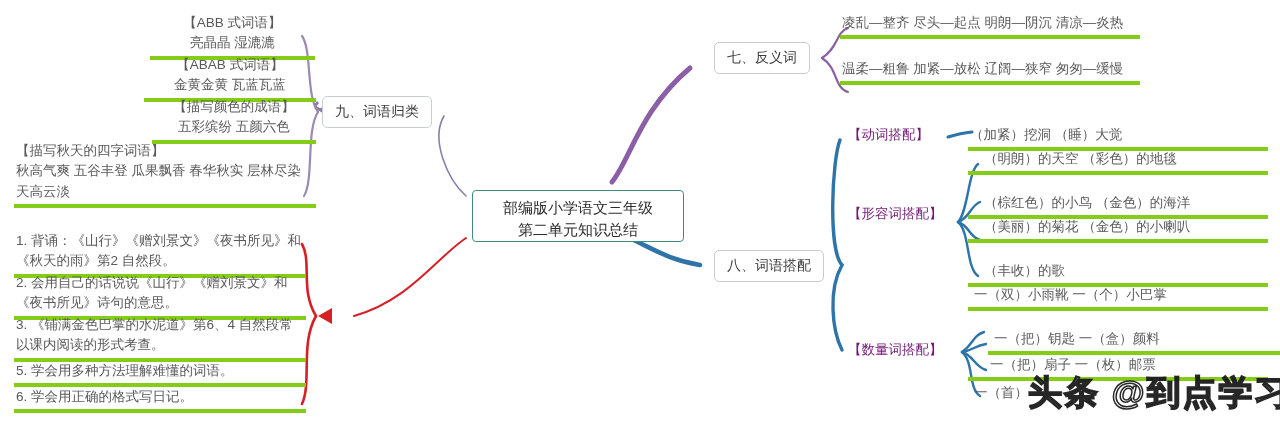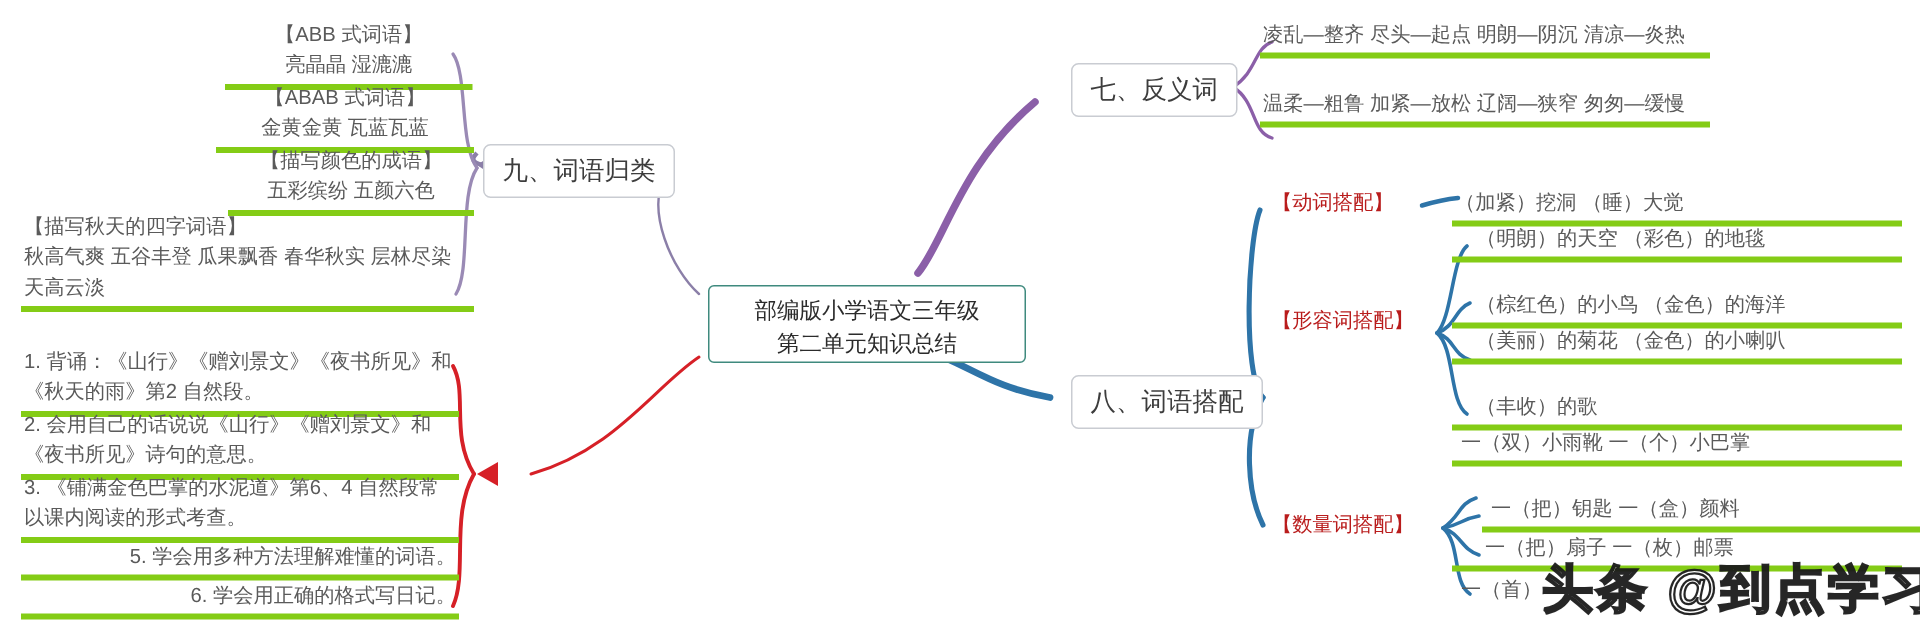--- a/index.html
+++ b/index.html
@@ -25,47 +25,47 @@
     padding:6px 10px;
     box-sizing:border-box;
   }
 
   
   .topic{
     position:absolute;
     border:1px solid #c9ccd2;
     border-radius:5px;
     background:#ffffff;
-    font-size:17px;
+    font-size:14px;
     line-height:1.4;
     color:#3d3d3d;
     padding:5px 12px;
     box-sizing:border-box;
     white-space:nowrap;
   }
 
   
   .leaf{
     position:absolute;
     font-size:13.5px;
     line-height:1.5;
     color:#5a5a5a;
     box-sizing:border-box;
     padding:1px 2px 2px 2px;
   }
   .leaf.ul{border-bottom:4px solid #84cc16;}
   .leaf.center{text-align:center;}
-  .leaf.right{text-align:right;}
+  .leaf.right{text-align:left;}
 
   
   .grouplabel{
     position:absolute;
     font-size:13.5px;
     line-height:1.4;
-    color:#b91c1c;
+    color:#701a75;
     white-space:nowrap;
   }
 
   
   .watermark{
     position:absolute;
     font-size:34px;
     font-weight:bold;
     color:#ffffff;
     -webkit-text-stroke:1.5px #1b1b1b;

